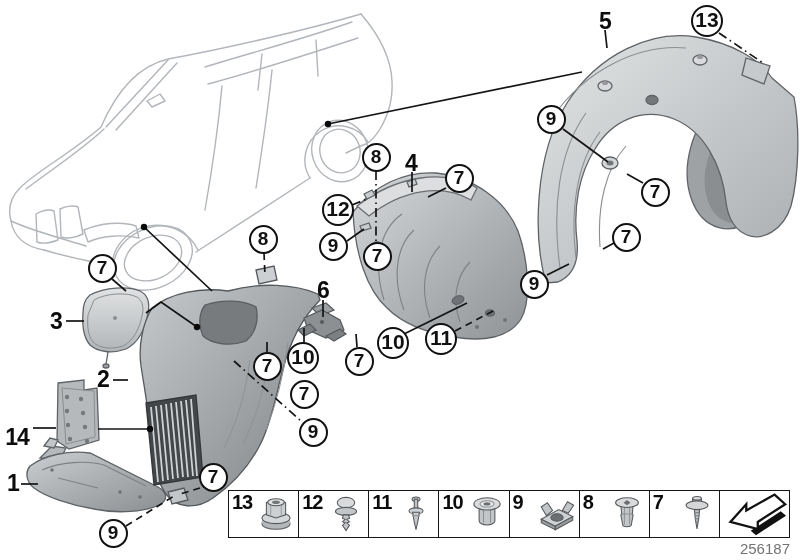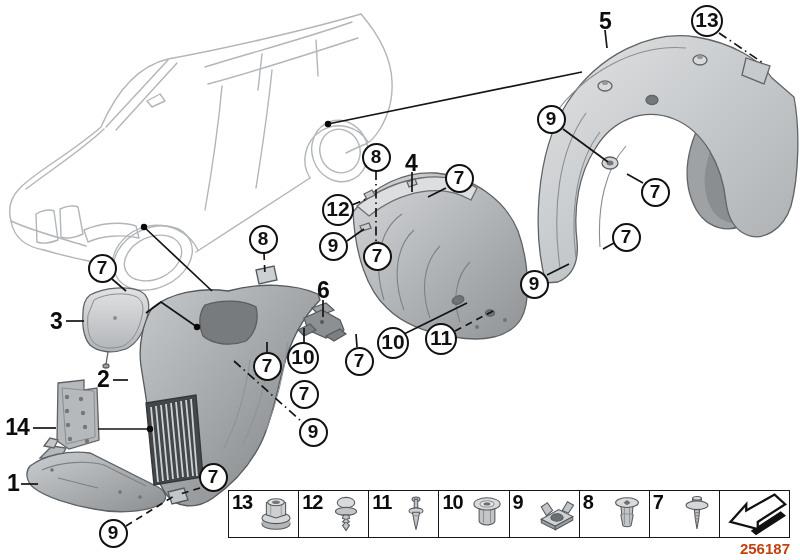--- a/index.html
+++ b/index.html
@@ -12,21 +12,21 @@
            font-family:"Liberation Sans",sans-serif;}
   .plabel{position:absolute;transform:translate(-50%,-50%);font-weight:bold;font-size:23px;color:#0c0c0c;
           pointer-events:auto;letter-spacing:-1px;}
   .legend{position:absolute;left:228px;top:490px;width:562px;height:48px;border:1.7px solid #161616;
           display:flex;background:#fff;box-sizing:border-box;z-index:4;}
   .cell{flex:1;border-right:1.7px solid #161616;position:relative;display:flex;align-items:center;
         justify-content:flex-end;box-sizing:border-box;}
   .cell:last-child{border-right:none;}
   .cellnum{position:absolute;left:3px;top:0px;font-weight:bold;font-size:20px;color:#0c0c0c;letter-spacing:-1px;}
   .cellicon{margin-right:1px;display:flex;align-items:center;}
-  .pn{position:absolute;right:10px;top:540px;font-size:15px;color:#c2410c;z-index:4;font-weight:bold;}
+  .pn{position:absolute;right:10px;top:540px;font-size:15px;color:#737373;z-index:4;}
   .lead{fill:none;stroke:#141414;stroke-width:1.7;}
   .lead.dash{stroke-dasharray:7 5;}
   .lead.dashdot{stroke-dasharray:9 4 1.5 4;}
 </style>
 </head>
 <body>
 
 <div class="stage">
 
 <svg class="art" width="800" height="560" viewBox="0 0 800 560">
@@ -219,21 +219,21 @@
       <div class="callout" style="left: 425px; top: 323px; height: 32px; width: 32px; line-height: 26.5px; font-size: 21px;">11</div>
       <div class="callout" style="left: 289.5px; top: 379.5px; height: 29px; width: 29px; line-height: 23.5px; font-size: 19px;">7</div>
       <div class="callout" style="left: 298.5px; top: 417.5px; height: 29px; width: 29px; line-height: 23.5px; font-size: 19px;">9</div>
       <div class="callout" style="left: 198.5px; top: 462.5px; height: 29px; width: 29px; line-height: 23.5px; font-size: 19px;">7</div>
       <div class="callout" style="left: 98.5px; top: 518.5px; height: 29px; width: 29px; line-height: 23.5px; font-size: 19px;">9</div>
       <div class="plabel" style="left: 605px; top: 21px;">5</div>
       <div class="plabel" style="left: 411px; top: 163px;">4</div>
       <div class="plabel" style="left: 323px; top: 290px;">6</div>
       <div class="plabel" style="left: 56px; top: 321px;">3</div>
       <div class="plabel" style="left: 103px; top: 379px;">2</div>
-      <div class="plabel" style="left: 17px; top: 427px;">14</div>
+      <div class="plabel" style="left: 17px; top: 437px;">14</div>
       <div class="plabel" style="left: 13px; top: 483px;">1</div>
     </div>
 
 <div class="legend">
   <div class="cell">
     <span class="cellnum">13</span>
     <span class="cellicon">
       <svg width="42" height="42" viewBox="0 0 48 48">
         <g stroke="#55585b" stroke-width="1.2">
           <ellipse cx="24" cy="35" rx="16" ry="6.5" fill="#b4b7ba"></ellipse>

